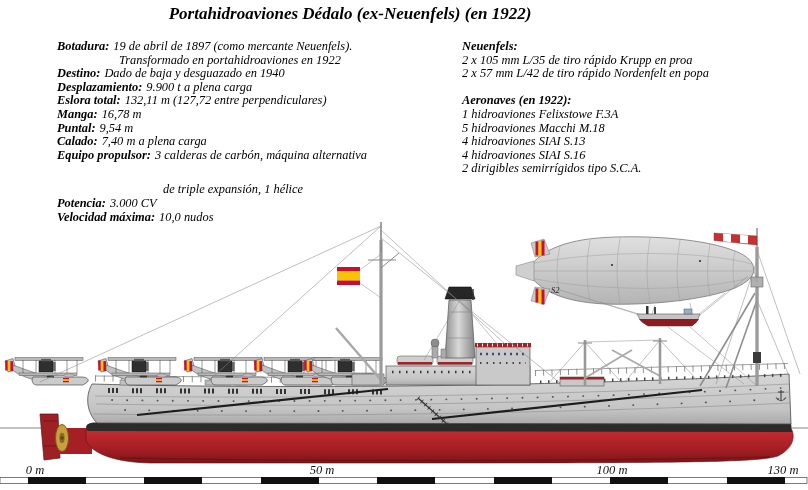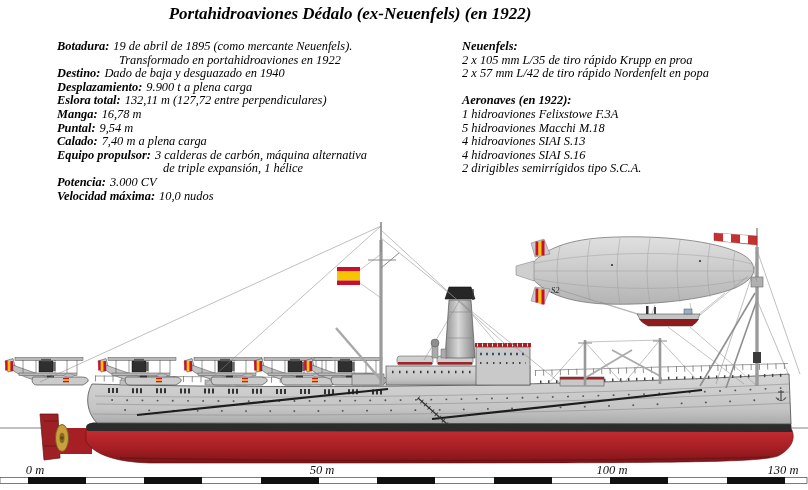--- a/index.html
+++ b/index.html
@@ -7,21 +7,21 @@
           font-family:"Liberation Serif",serif;}
   .title{position:absolute;top:4px;left:0;width:700px;text-align:center;
          font-size:17px;font-weight:bold;font-style:italic;color:#000;}
   .col{position:absolute;top:40px;font-size:12.4px;font-style:italic;color:#000;
        line-height:13.6px;white-space:nowrap;}
   .col.left{left:57px;width:400px;}
   .col.right{left:462px;width:340px;}
   .lbl{font-weight:bold;margin-right:4px;}
   .hdr{font-weight:bold;}
   .cont1{padding-left:62px;font-style:italic;}
-  .cont2{padding-left:106px;}
+  .cont2{padding-left:106px;margin-top:21px;}
   .gap{height:13.6px;}
   svg{position:absolute;left:0;top:0;}
   svg text{font-family:"Liberation Serif",serif;}
   .scale-label{font-size:12.5px;font-style:italic;fill:#111;}
   .airship-mark{font-size:8.5px;font-style:italic;fill:#222;}
 </style>
 </head>
 <body>
 
 <div id="canvas">
@@ -282,21 +282,21 @@
       <text x="35" y="474" text-anchor="middle" class="scale-label">0 m</text>
       <text x="322" y="474" text-anchor="middle" class="scale-label">50 m</text>
       <text x="612" y="474" text-anchor="middle" class="scale-label">100 m</text>
       <text x="783" y="474" text-anchor="middle" class="scale-label">130 m</text>
     </g>
   </svg>
 
   <div class="title">Portahidroaviones Dédalo (ex-Neuenfels) (en 1922)</div>
 
   <div class="col left">
-    <div class="line"><span class="lbl">Botadura:</span><span>19 de abril de 1895 (como mercante Neuenfels).</span></div>
+    <div class="line"><span class="lbl">Botadura:</span><span>19 de abril de 1897 (como mercante Neuenfels).</span></div>
     <div class="line cont1">Transformado en portahidroaviones en 1922</div>
     <div class="line"><span class="lbl">Destino:</span><span>Dado de baja y desguazado en 1940</span></div>
     <div class="line"><span class="lbl">Desplazamiento:</span><span>9.900 t a plena carga</span></div>
     <div class="line"><span class="lbl">Eslora total:</span><span>132,11 m (127,72 entre perpendiculares)</span></div>
     <div class="line"><span class="lbl">Manga:</span><span>16,78 m</span></div>
     <div class="line"><span class="lbl">Puntal:</span><span>9,54 m</span></div>
     <div class="line"><span class="lbl">Calado:</span><span>7,40 m a plena carga</span></div>
     <div class="line"><span class="lbl">Equipo propulsor:</span><span>3 calderas de carbón, máquina alternativa</span></div>
     <div class="line cont2">de triple expansión, 1 hélice</div>
     <div class="line"><span class="lbl">Potencia:</span><span>3.000 CV</span></div>

